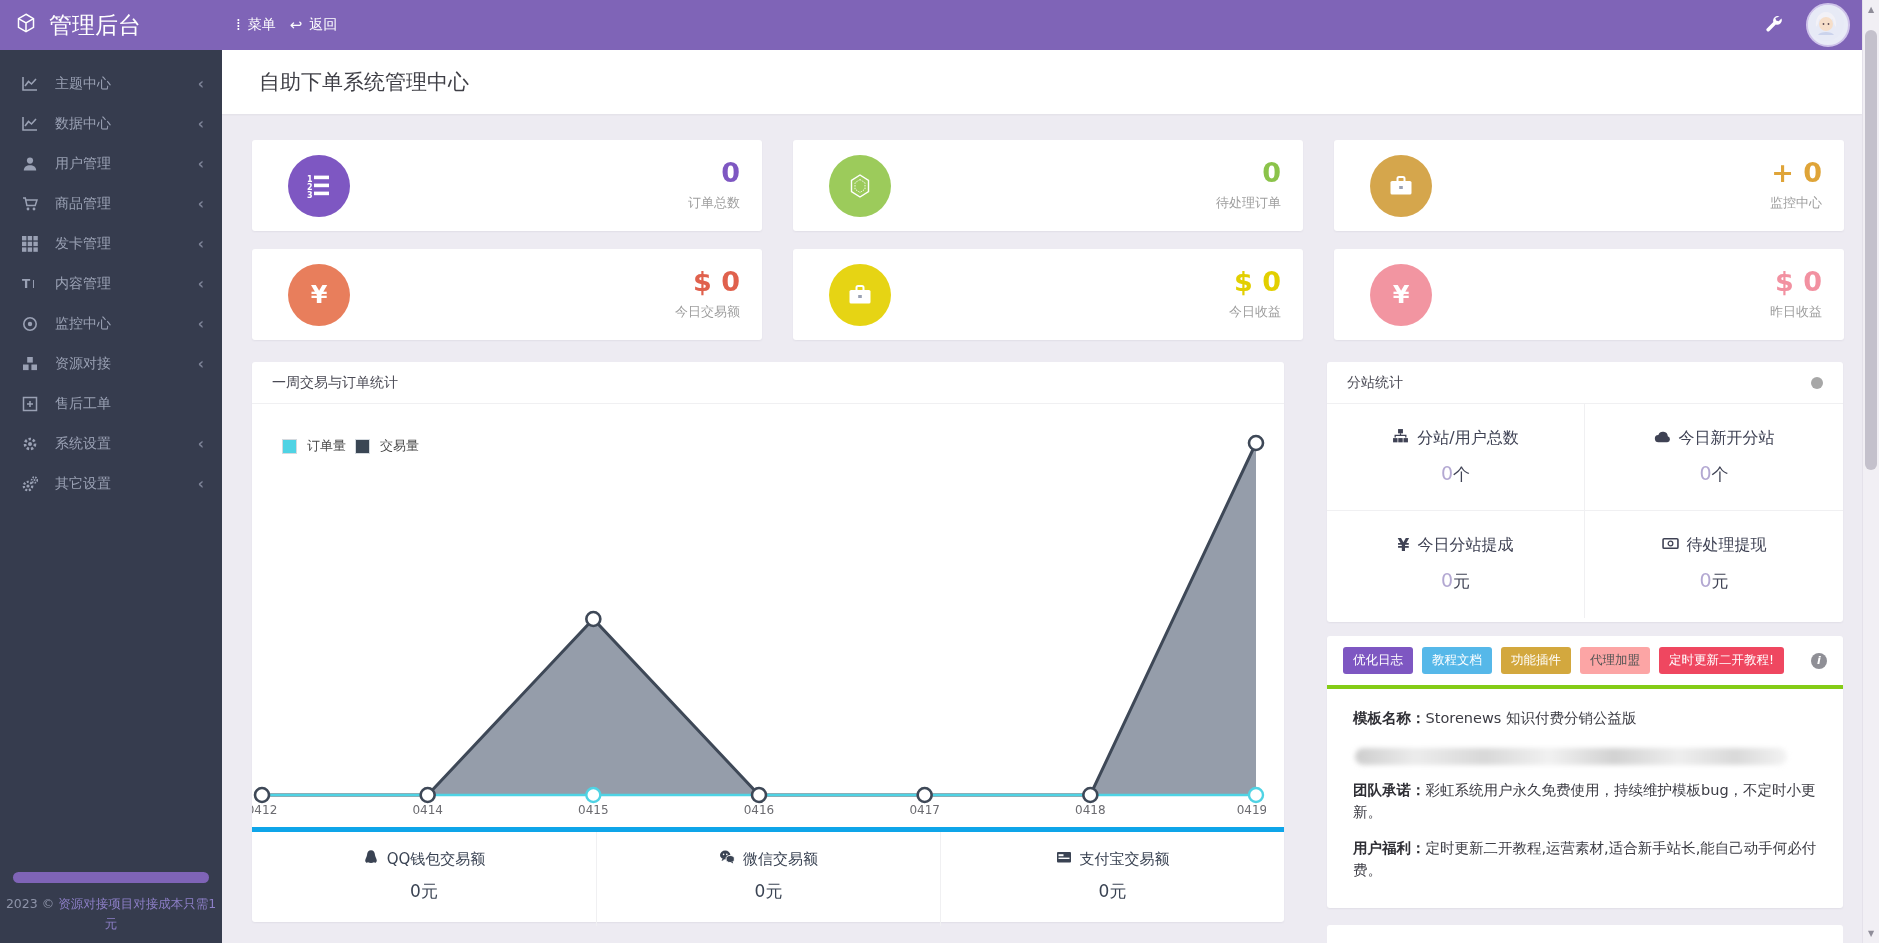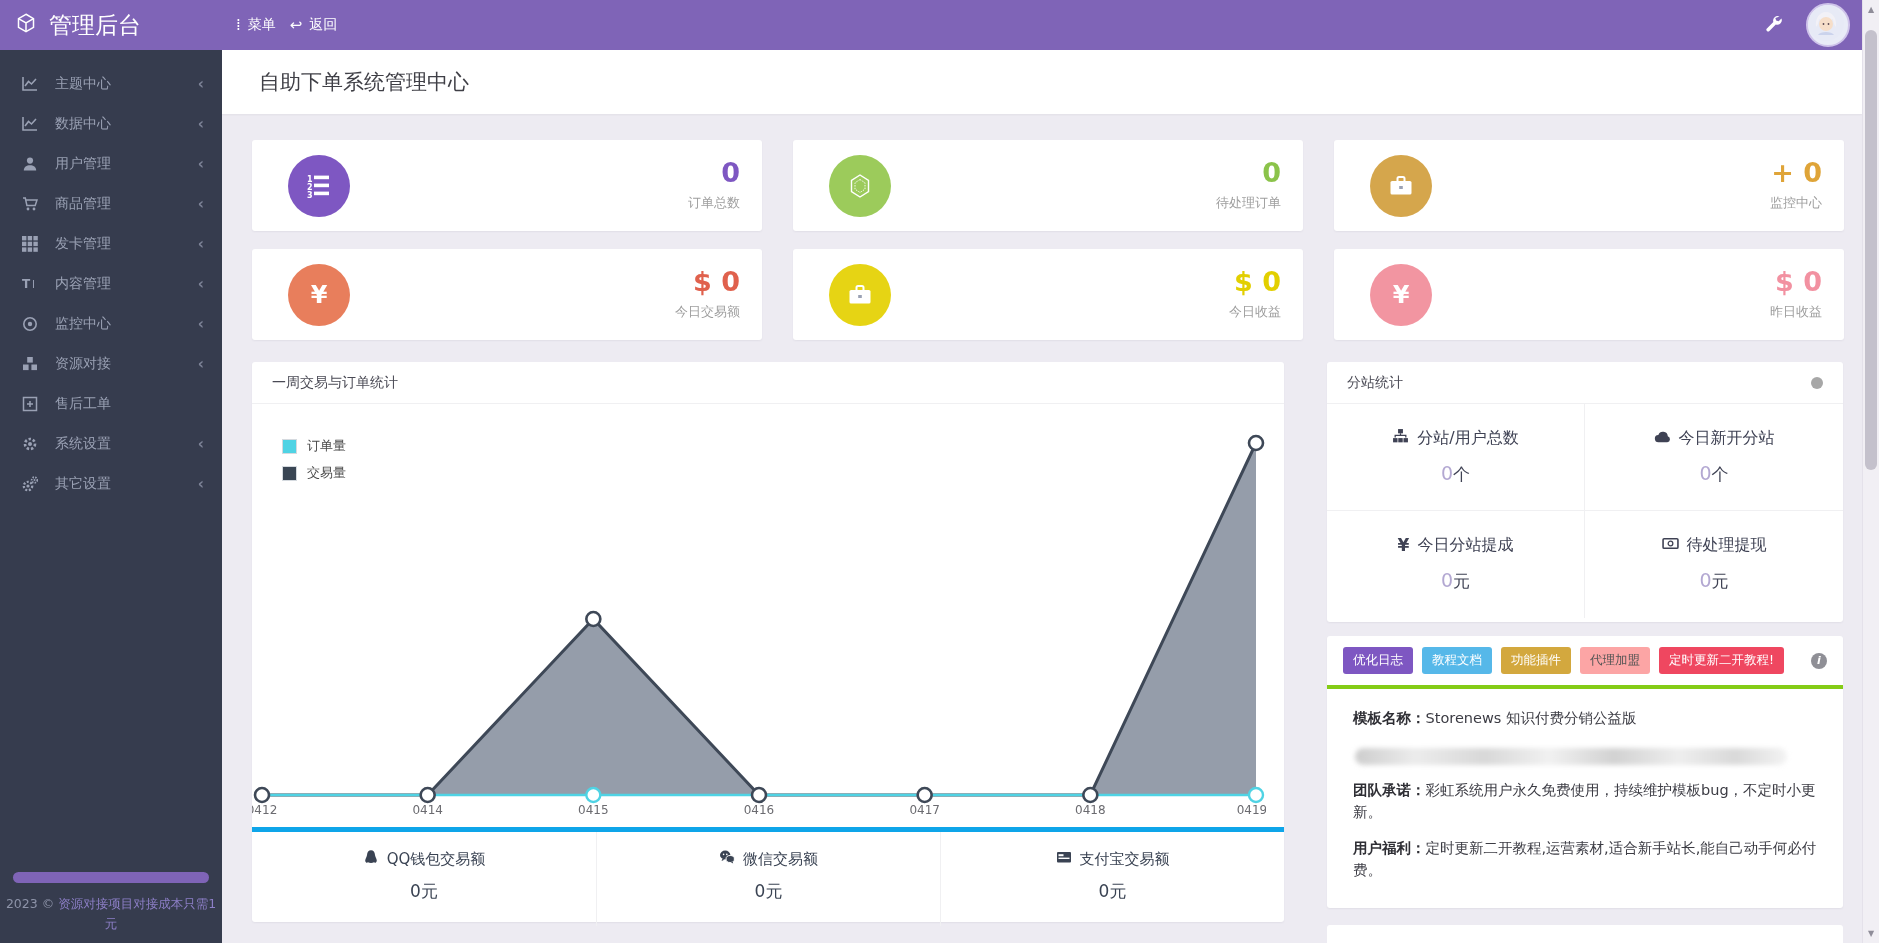--- a/index.html
+++ b/index.html
@@ -33,21 +33,21 @@
   .stat-card{height:91px;display:flex;align-items:center;}
   .stat-icon{width:62px;height:62px;border-radius:50%;margin-left:36px;display:flex;align-items:center;justify-content:center;flex:none;color:#fff;}
   .stat-right{margin-left:auto;text-align:right;padding-right:22px;}
   .stat-value{font-size:27px;font-weight:bold;line-height:1;}
   .stat-label{font-size:13px;color:#9E9E9E;margin-top:8px;}
 
   
   .chart-card{position:absolute;left:252px;top:362px;width:1032px;height:560px;}
   .card-head{height:42px;display:flex;align-items:center;padding:0 20px;font-size:14px;color:#4A4A55;border-bottom:1px solid #F0F0F2;box-sizing:border-box;}
   .plot{position:relative;height:423px;}
-  .legend{position:absolute;left:30px;top:33px;display:flex;flex-direction:column;gap:9px;}
+  .legend{position:absolute;left:30px;top:33px;display:flex;gap:9px;}
   .legend-item{display:flex;align-items:center;gap:10px;font-size:13px;color:#4A4A4A;cursor:pointer;}
   .legend-swatch{width:15px;height:15px;border:1px solid #D5DADF;box-sizing:border-box;}
   .chart-foot{height:94px;border-top:5px solid #0ea5e9;display:grid;grid-template-columns:1fr 1fr 1fr;}
   .cf-col{text-align:center;padding-top:17px;}
   .cf-col + .cf-col{border-left:1px solid #F0F0F2;}
   .cf-line1{display:flex;align-items:center;justify-content:center;gap:8px;font-size:15px;color:#3A4353;}
   .cf-value{margin-top:11px;font-size:17px;color:#3A4353;}
 
   
   .sub-card{position:absolute;left:1327px;top:362px;width:516px;height:260px;}

